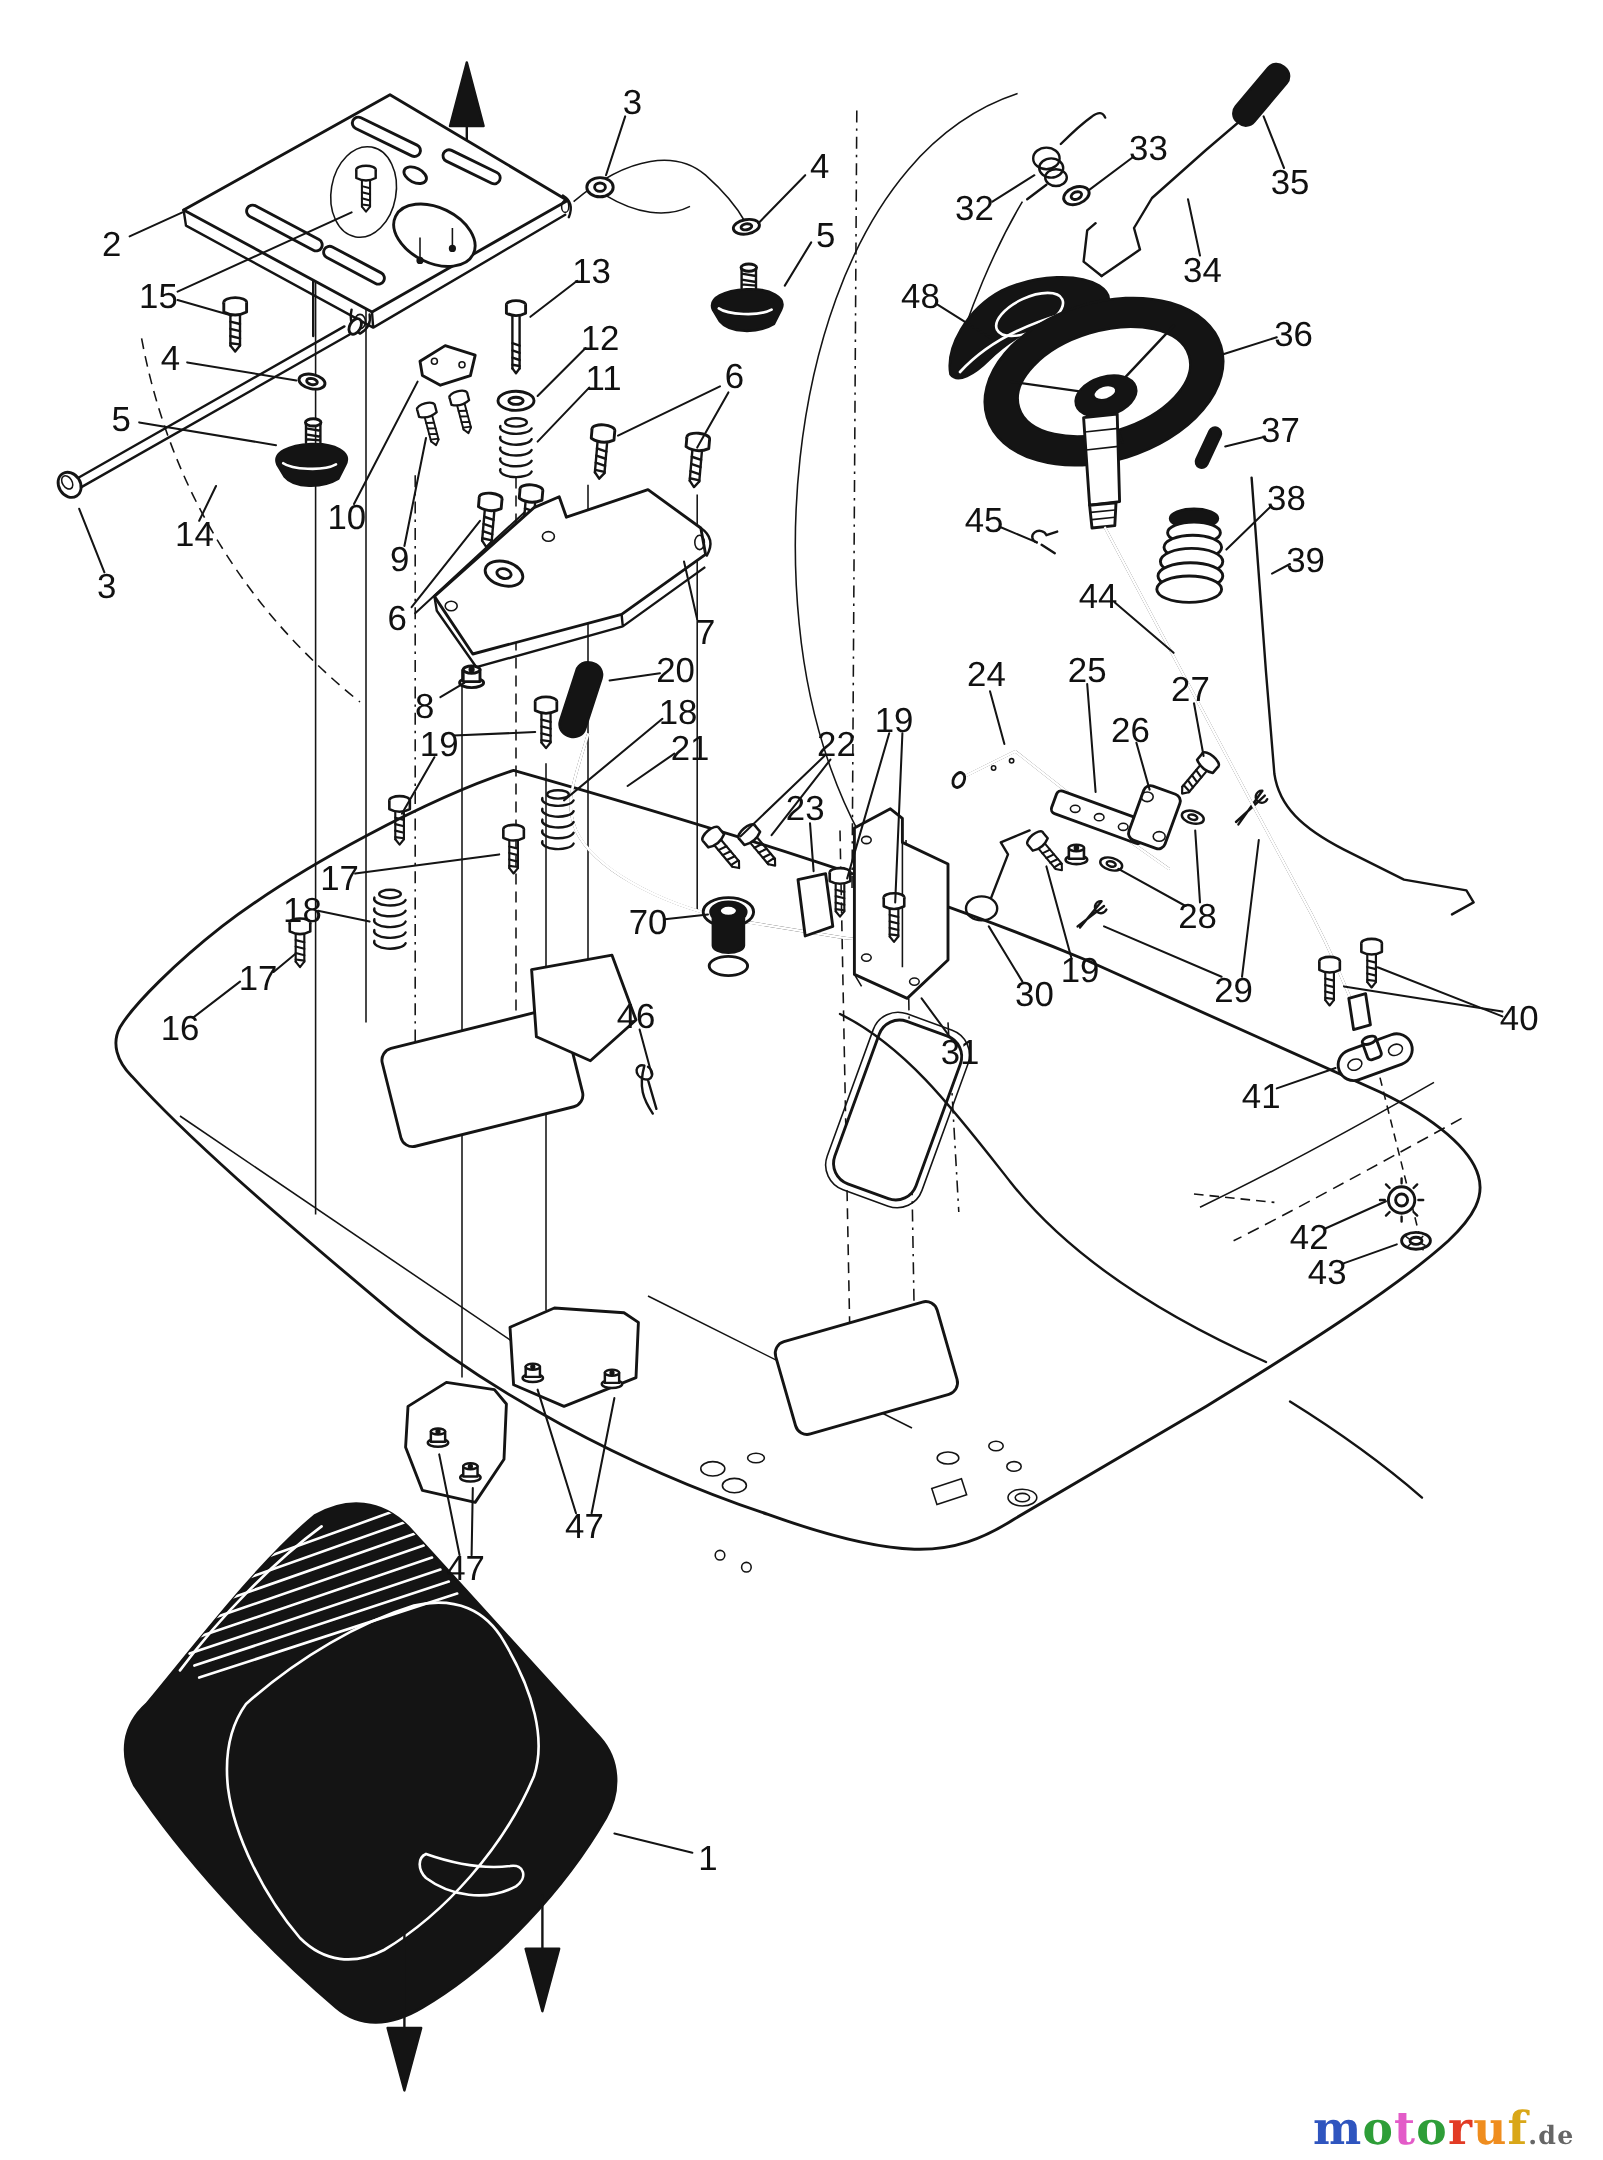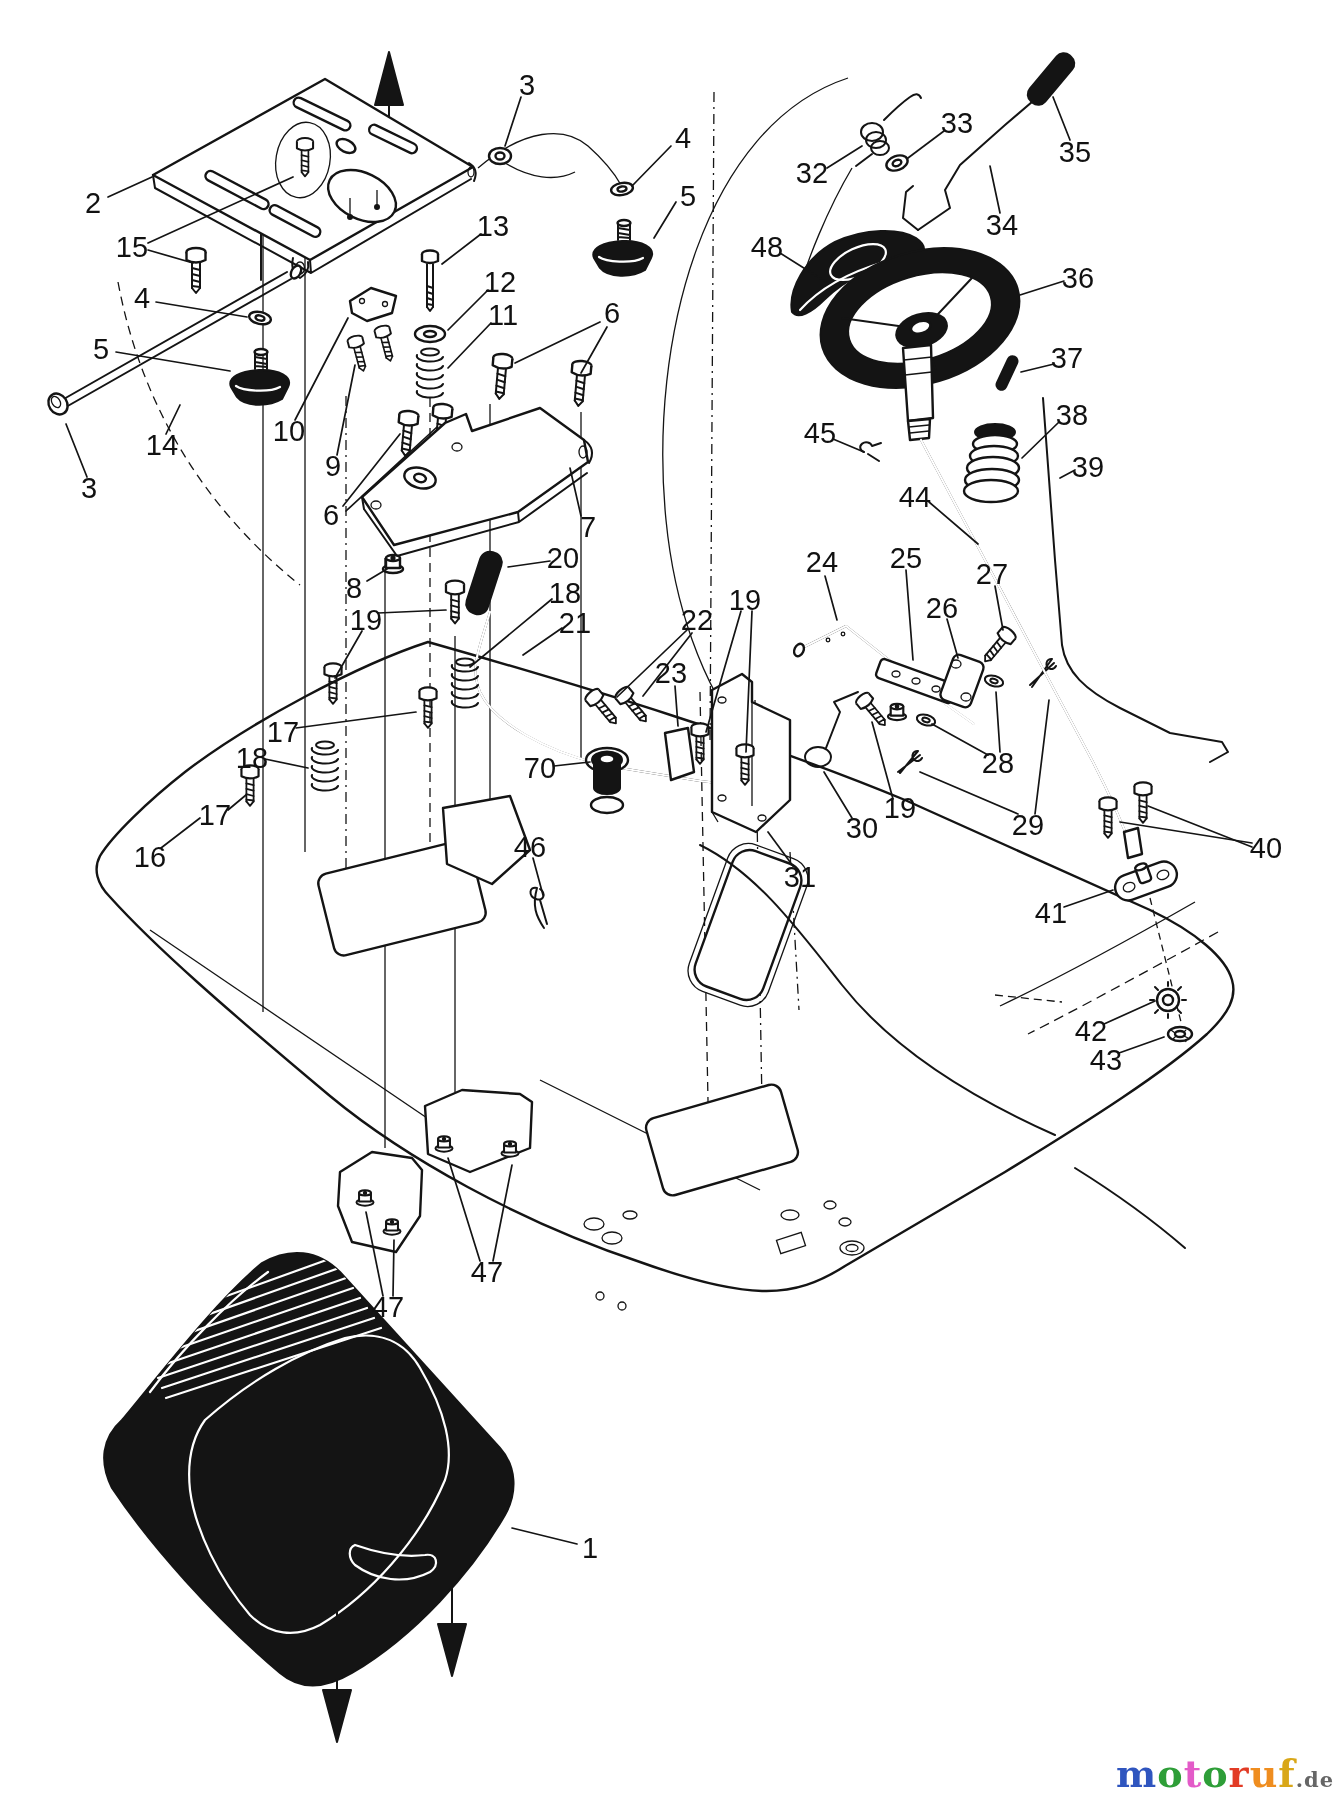--- a/index.html
+++ b/index.html
@@ -7,21 +7,21 @@
          font-family:"Liberation Sans",sans-serif;}
   svg{position:absolute;left:0;top:0;}
   svg *{vector-effect:none;}
   .ln{stroke:#141414;fill:none;stroke-width:2;stroke-linecap:round;stroke-linejoin:round;}
   .f {stroke:#141414;fill:#ffffff;stroke-width:2.4;stroke-linejoin:round;}
   .k {stroke:#141414;fill:#141414;stroke-width:2;stroke-linejoin:round;}
   .thin{stroke:#141414;fill:none;stroke-width:1.3;}
   .w{stroke:#ffffff;fill:none;stroke-width:2.2;stroke-linecap:round;}
   .callout{font-family:"Liberation Sans",sans-serif;font-size:29px;fill:#111;}
   .leader{stroke:#141414;stroke-width:1.7;fill:none;stroke-linecap:round;}
-  #watermark{position:absolute;right:2px;bottom:4px;font-family:"DejaVu Serif",serif;
+  #watermark{position:absolute;right:24px;bottom:4px;font-family:"DejaVu Serif",serif;
              font-weight:bold;font-size:38px;letter-spacing:1px;user-select:none;}
   #watermark .suffix{font-size:21px;font-weight:bold;}
 </style>
 </head>
 <body>
 
 <div id="stage">
 <svg id="exploded-svg" width="1336" height="1800" viewBox="0 0 1336 1800">
 
   <defs>

